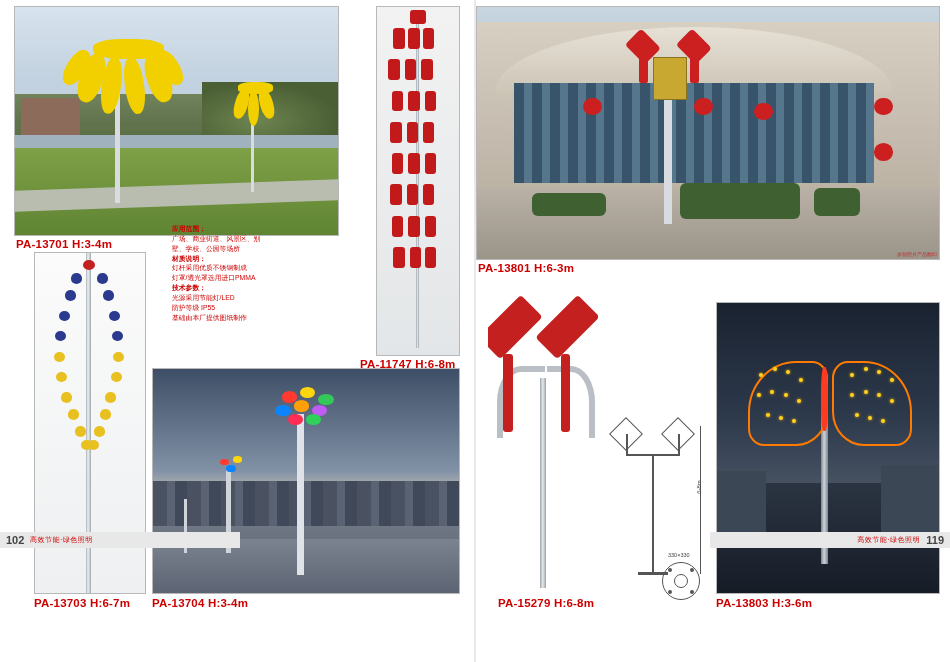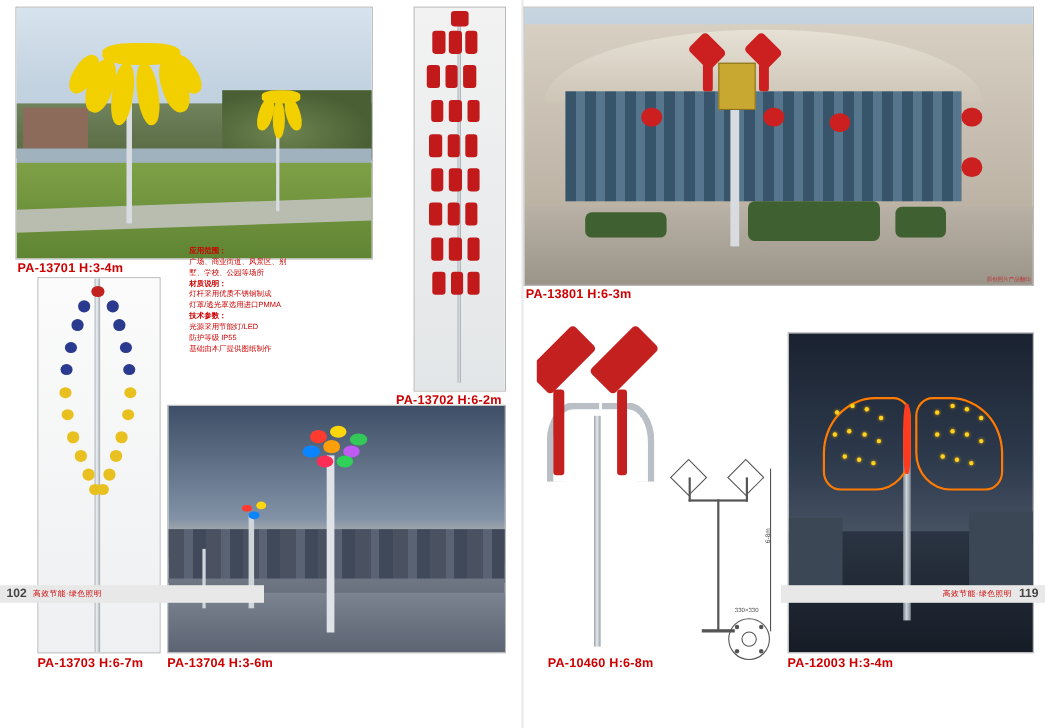--- a/index.html
+++ b/index.html
@@ -171,21 +171,21 @@
       <div class="rcl" style="left:36%;top:51%;width:14%;height:6%;"></div>
       <div class="rcl" style="left:56%;top:51%;width:14%;height:6%;"></div>
       <div class="rcl" style="left:18%;top:60%;width:14%;height:6%;"></div>
       <div class="rcl" style="left:38%;top:60%;width:14%;height:6%;"></div>
       <div class="rcl" style="left:58%;top:60%;width:14%;height:6%;"></div>
       <div class="rcl" style="left:20%;top:69%;width:14%;height:6%;"></div>
       <div class="rcl" style="left:40%;top:69%;width:14%;height:6%;"></div>
       <div class="rcl" style="left:58%;top:69%;width:14%;height:6%;"></div>
     </div>
   </div>
-  <div class="cap" style="left:360px;top:358px;">PA-13702 H:6-2m</div>
+  <div class="cap" style="left:360px;top:358px;">PA-11747 H:6-8m</div>
 
   <div class="spec" style="left:172px;top:224px;">
     <b>应用范围：</b>
     <div class="body">广场、商业街道、风景区、别</div>
     <div class="body">墅、学校、公园等场所</div>
     <b>材质说明：</b>
     <div class="body">灯杆采用优质不锈钢制成</div>
     <div class="body">灯罩/透光罩选用进口PMMA</div>
     <b>技术参数：</b>
     <div class="body">光源采用节能灯/LED</div>
@@ -239,21 +239,21 @@
       <div class="bdot" style="left:40%;top:16%;width:5%;height:5%;background:#0a84ff;"></div>
       <div class="bdot" style="left:46%;top:14%;width:5%;height:5%;background:#ff9f0a;"></div>
       <div class="bdot" style="left:52%;top:16%;width:5%;height:5%;background:#bf5af2;"></div>
       <div class="bdot" style="left:44%;top:20%;width:5%;height:5%;background:#ff2d55;"></div>
       <div class="bdot" style="left:50%;top:20%;width:5%;height:5%;background:#30d158;"></div>
       <div class="bdot" style="left:22%;top:40%;width:3%;height:3%;background:#ff3b30;"></div>
       <div class="bdot" style="left:26%;top:39%;width:3%;height:3%;background:#ffd60a;"></div>
       <div class="bdot" style="left:24%;top:43%;width:3%;height:3%;background:#0a84ff;"></div>
     </div>
   </div>
-  <div class="cap" style="left:152px;top:597px;">PA-13704 H:3-6m</div>
+  <div class="cap" style="left:152px;top:597px;">PA-13704 H:3-4m</div>
 
   <div class="photo" id="ph13801" style="left:476px;top:6px;width:462px;height:252px;">
     <div class="inner">
       <div class="sky"></div>
       <div class="bldg"></div>
       <div class="curve"></div>
       <div class="glass"></div>
       <div class="ground"></div>
       <div class="hedge" style="left:44%;top:70%;width:26%;height:14%;"></div>
       <div class="hedge" style="left:12%;top:74%;width:16%;height:9%;"></div>
@@ -281,21 +281,21 @@
       <div style="position:absolute;left:8%;top:26%;width:38%;height:22%;border:6px solid #b9bfc4;border-right:none;border-bottom:none;border-radius:50% 0 0 0;"></div>
       <div style="position:absolute;left:54%;top:26%;width:38%;height:22%;border:6px solid #b9bfc4;border-left:none;border-bottom:none;border-radius:0 50% 0 0;"></div>
 
       <div style="position:absolute;left:6%;top:3%;width:28%;height:20%;background:#c42020;transform:rotate(45deg);border-radius:4px;"></div>
       <div style="position:absolute;left:14%;top:22%;width:9%;height:26%;background:#c42020;border-radius:3px;"></div>
 
       <div style="position:absolute;left:58%;top:3%;width:28%;height:20%;background:#c42020;transform:rotate(45deg);border-radius:4px;"></div>
       <div style="position:absolute;left:66%;top:22%;width:9%;height:26%;background:#c42020;border-radius:3px;"></div>
     </div>
   </div>
-  <div class="cap" style="left:498px;top:597px;">PA-10460 H:6-8m</div>
+  <div class="cap" style="left:498px;top:597px;">PA-15279 H:6-8m</div>
 
   <div id="draw13802" style="left:600px;top:420px;width:110px;height:175px;">
     <div class="dl" style="left:52px;top:34px;width:2px;height:120px;"></div>
     <div class="dl" style="left:26px;top:34px;width:54px;height:2px;"></div>
     <div class="dl" style="left:26px;top:14px;width:2px;height:22px;"></div>
     <div class="dl" style="left:78px;top:14px;width:2px;height:22px;"></div>
     <div style="position:absolute;left:14px;top:2px;width:22px;height:22px;border:1.5px solid #555;transform:rotate(45deg);"></div>
     <div style="position:absolute;left:66px;top:2px;width:22px;height:22px;border:1.5px solid #555;transform:rotate(45deg);"></div>
     <div class="dl" style="left:38px;top:152px;width:30px;height:3px;"></div>
     <div class="dl" style="left:100px;top:6px;width:1px;height:148px;"></div>
@@ -338,21 +338,21 @@
       <div class="ydot" style="left:60%;top:31%;width:4px;height:4px;"></div>
       <div class="ydot" style="left:66%;top:30%;width:4px;height:4px;"></div>
       <div class="ydot" style="left:72%;top:31%;width:4px;height:4px;"></div>
       <div class="ydot" style="left:78%;top:33%;width:4px;height:4px;"></div>
       <div class="ydot" style="left:62%;top:38%;width:4px;height:4px;"></div>
       <div class="ydot" style="left:68%;top:39%;width:4px;height:4px;"></div>
       <div class="ydot" style="left:74%;top:40%;width:4px;height:4px;"></div>
       <div style="position:absolute;left:47%;top:22%;width:3%;height:22%;background:#ff3b1f;border-radius:40%;"></div>
     </div>
   </div>
-  <div class="cap" style="left:716px;top:597px;">PA-12003 H:3-4m</div>
+  <div class="cap" style="left:716px;top:597px;">PA-13803 H:3-6m</div>
 
   <div class="fbar" style="left:0;width:240px;"></div>
   <div class="fbar" style="right:0;width:240px;"></div>
   <div class="pgnum" style="left:6px;">102</div>
   <div class="pgnum" style="right:6px;">119</div>
   <div class="ftxt" style="left:30px;">高效节能·绿色照明</div>
   <div class="ftxt" style="right:30px;">高效节能·绿色照明</div>
 
 </div>
 

